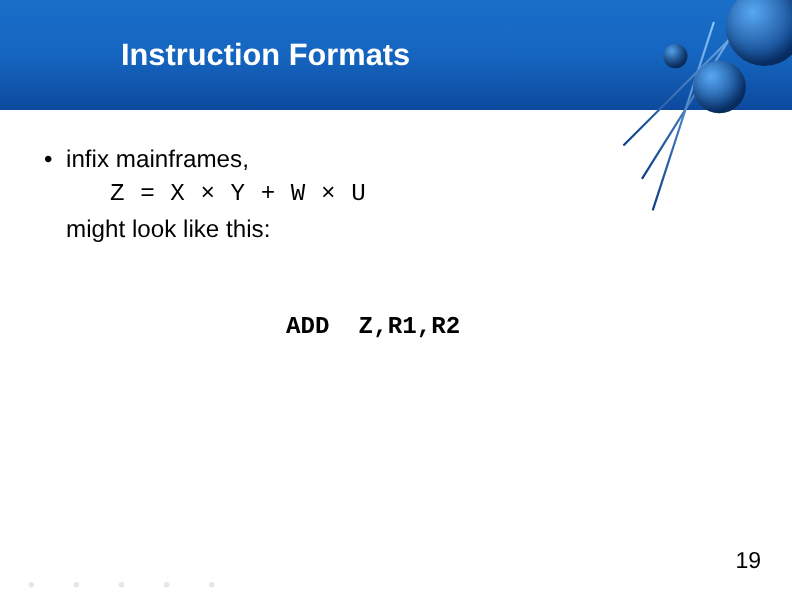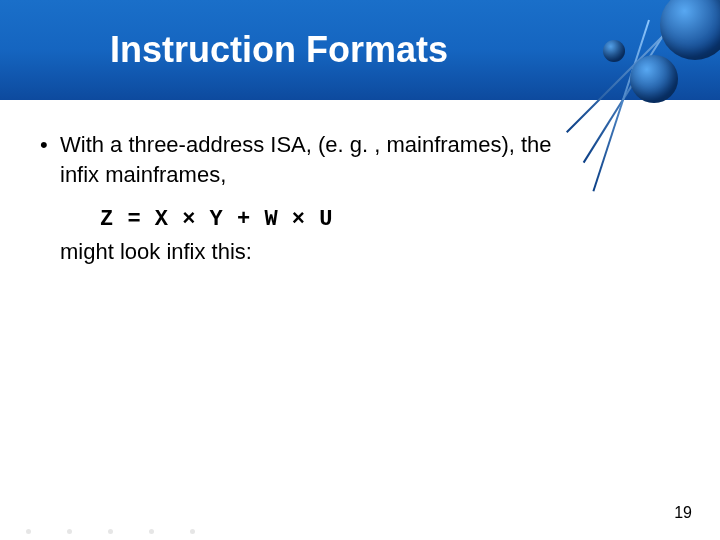--- a/index.html
+++ b/index.html
@@ -14,21 +14,21 @@
   .header {
     width: 720px;
     height: 100px;
     background: linear-gradient(to bottom, #1a6fc9 0%, #1565c0 50%, #0d4a9e 100%);
     position: relative;
     display: flex;
     align-items: center;
   }
   .title {
     color: #fff;
-    font-size: 36px;
+    font-size: 28px;
     font-weight: bold;
     margin-left: 110px;
   }
   .deco {
     position: absolute;
     right: 0;
     top: 0;
     width: 140px;
     height: 140px;
     pointer-events: none;
@@ -56,39 +56,39 @@
     padding: 30px 40px 0 40px;
     font-size: 22px;
     color: #000;
     line-height: 1.35;
   }
   .bullet-row { display: flex; }
   .bullet-mark { width: 20px; flex-shrink: 0; }
   .bullet-body { flex: 1; }
   .expr {
     font-family: "Courier New", Courier, monospace;
-    font-weight: bold;
+    font-weight: normal;
     margin-left: 40px;
-    margin-top: 16px;
+    margin-top: 2px;
     margin-bottom: 2px;
     letter-spacing: 0.5px;
   }
   .codeblock {
     font-family: "Courier New", Courier, monospace;
     font-weight: bold;
     margin-left: 200px;
     margin-top: 6px;
     line-height: 1.25;
     white-space: pre;
   }
   .page-num {
     position: absolute;
     right: 28px;
     bottom: 18px;
-    font-size: 16px;
+    font-size: 21px;
     color: #000;
   }
   .dots {
     position: absolute;
     left: 0;
     bottom: 6px;
     display: flex;
     gap: 36px;
     padding-left: 26px;
   }
@@ -109,25 +109,25 @@
     <div class="orb orb1"></div>
     <div class="orb orb2"></div>
     <div class="orb orb3"></div>
   </div>
 </div>
 
 <div class="content">
   <div class="bullet-row">
     <div class="bullet-mark">•</div>
     <div class="bullet-body">
-      <div>With a three-address ISA, (e. g. , mainframes), the</div>
       <div>infix mainframes,</div>
       <div class="expr">Z = X × Y + W × U</div>
-      <div>might look infix this:</div>
+      <div>might look like this:</div>
       <div class="codeblock">
+        <div>ADD  Z,R1,R2</div>
       </div>
     </div>
   </div>
 </div>
 
 <div class="page-num">19</div>
 
 <div class="dots">
   <div class="dot"></div>
   <div class="dot"></div>

